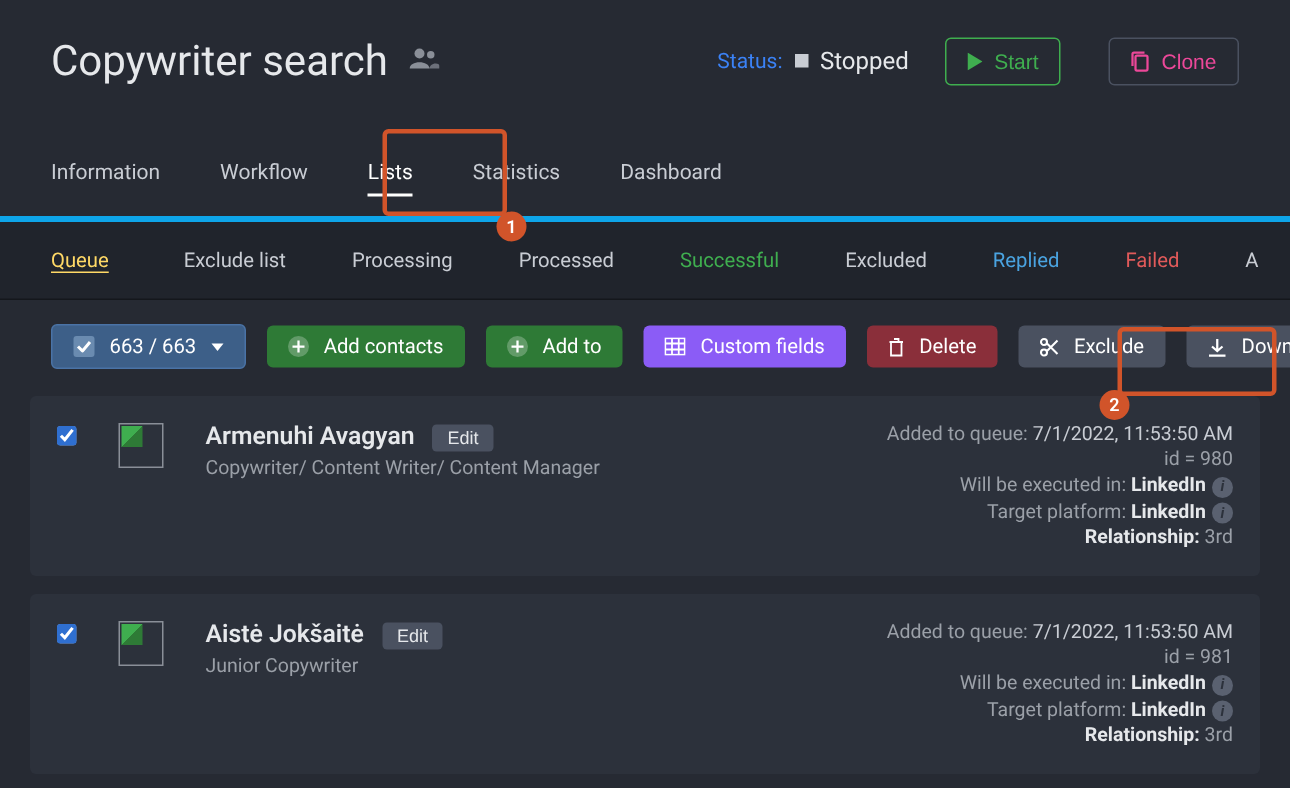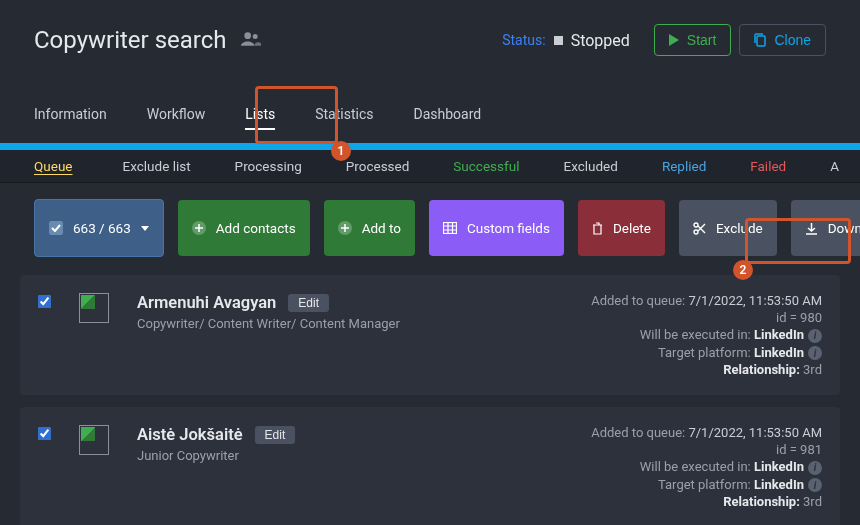--- a/index.html
+++ b/index.html
@@ -11,21 +11,21 @@
     width: 860px;
     height: 525px;
     overflow: hidden;
   }
   .header {
     display: flex;
     align-items: center;
     padding: 24px 34px 10px 34px;
   }
   .title {
-    font-size: 24px;
+    font-size: 28px;
     font-weight: 400;
     color: #e6e8eb;
   }
   .people-icon {
     margin-left: 14px;
     color: #8a8f98;
   }
   .status-block {
     margin-left: auto;
     display: flex;
@@ -38,24 +38,25 @@
     background: #c9cdd4;
   }
   .status-value { color: #e6e8eb; font-size: 16px; }
   .btn {
     display: inline-flex;
     align-items: center;
     gap: 8px;
     border: 1px solid #4a5160;
     border-radius: 4px;
     background: transparent;
-    color: #0ea5e9;
+    color: #ec4899;
     padding: 7px 14px;
     font-size: 14px;
     cursor: pointer;
+    margin-left: 24px;
   }
   .btn-green { border-color: #3fae4f; color: #3fae4f; }
   .nav {
     display: flex;
     gap: 40px;
     padding: 0 34px;
     margin-top: 30px;
     border-bottom: 1px solid transparent;
     position: relative;
   }
@@ -91,23 +92,23 @@
     font-weight: 600;
     display: flex;
     align-items: center;
     justify-content: center;
     pointer-events: none;
   }
   .filter-bar {
     background: #20242c;
     display: flex;
     align-items: center;
-    height: 40px;
+    height: 56px;
     padding: 0 34px;
-    border-top: 7px solid #0ea5e9;
+    border-top: 4px solid #0ea5e9;
     border-bottom: 1px solid #14171c;
     overflow: hidden;
   }
   .filter-item {
     padding: 0 22px;
     color: #c9cdd4;
     cursor: pointer;
     font-size: 13.5px;
     white-space: nowrap;
   }
@@ -125,21 +126,21 @@
     align-items: center;
     gap: 14px;
     padding: 16px 34px 18px 34px;
     position: relative;
   }
   .pill {
     display: inline-flex;
     align-items: center;
     gap: 10px;
     border-radius: 4px;
-    padding: 20px 14px;
+    padding: 6px 14px;
     font-size: 13.5px;
     color: #fff;
     cursor: pointer;
     white-space: nowrap;
   }
   .pill-select {
     background: #3d5f88;
     border: 1px solid #4a73a6;
   }
   .pill-green { background: #2e7a36; }

